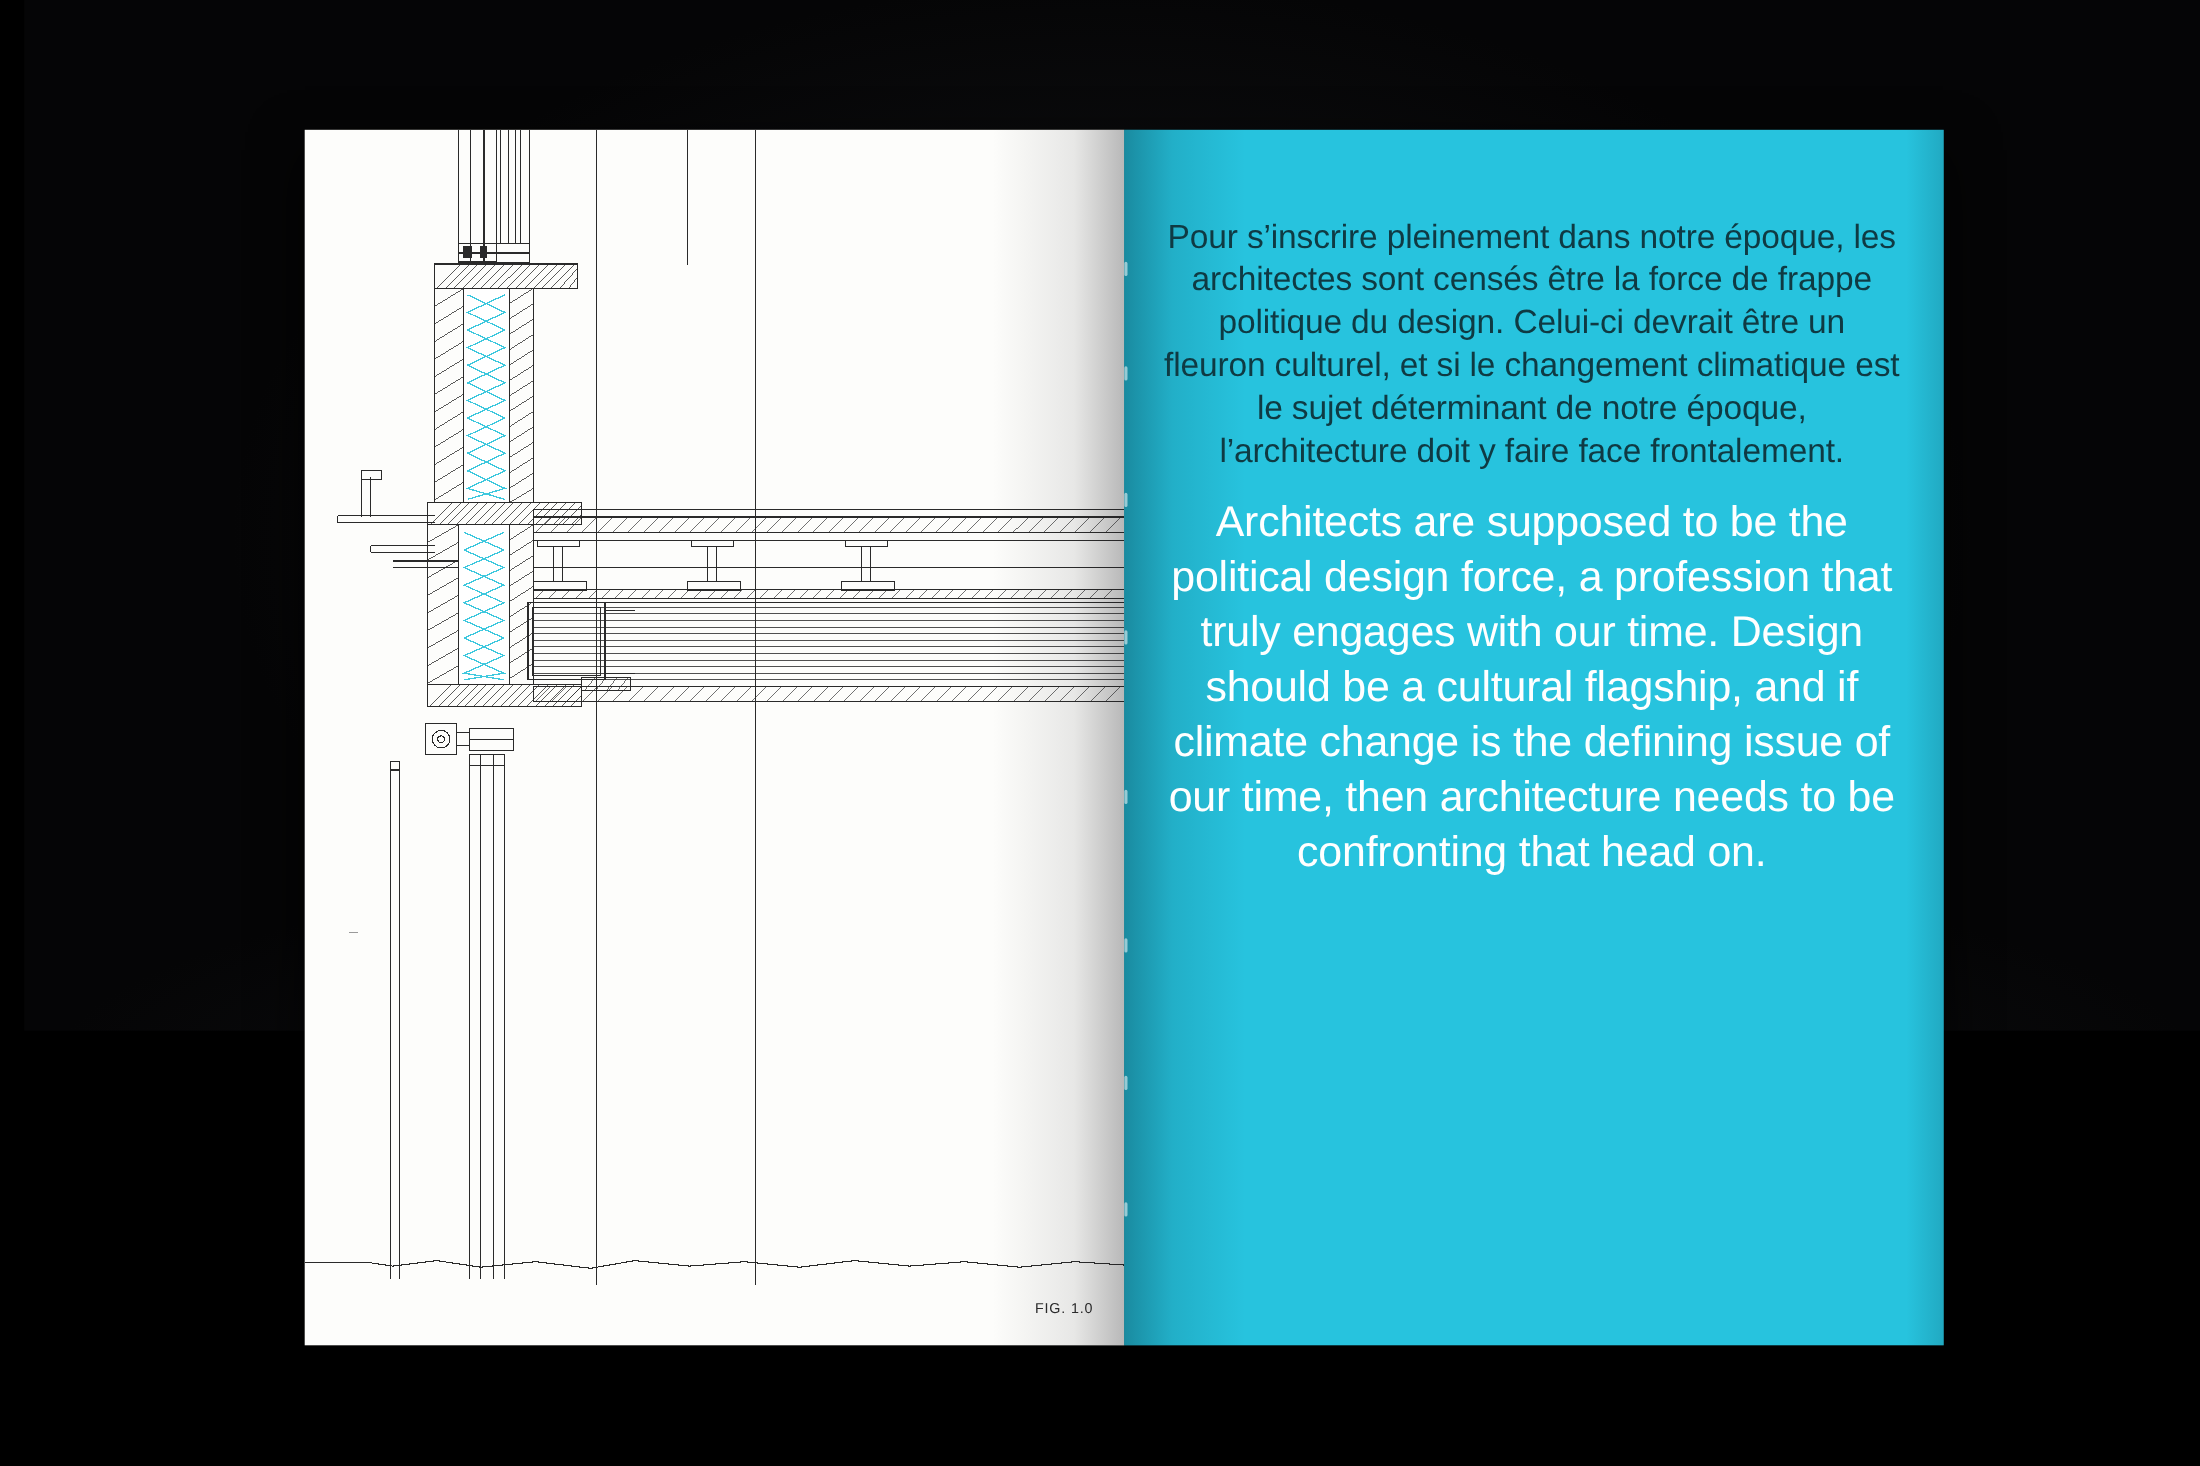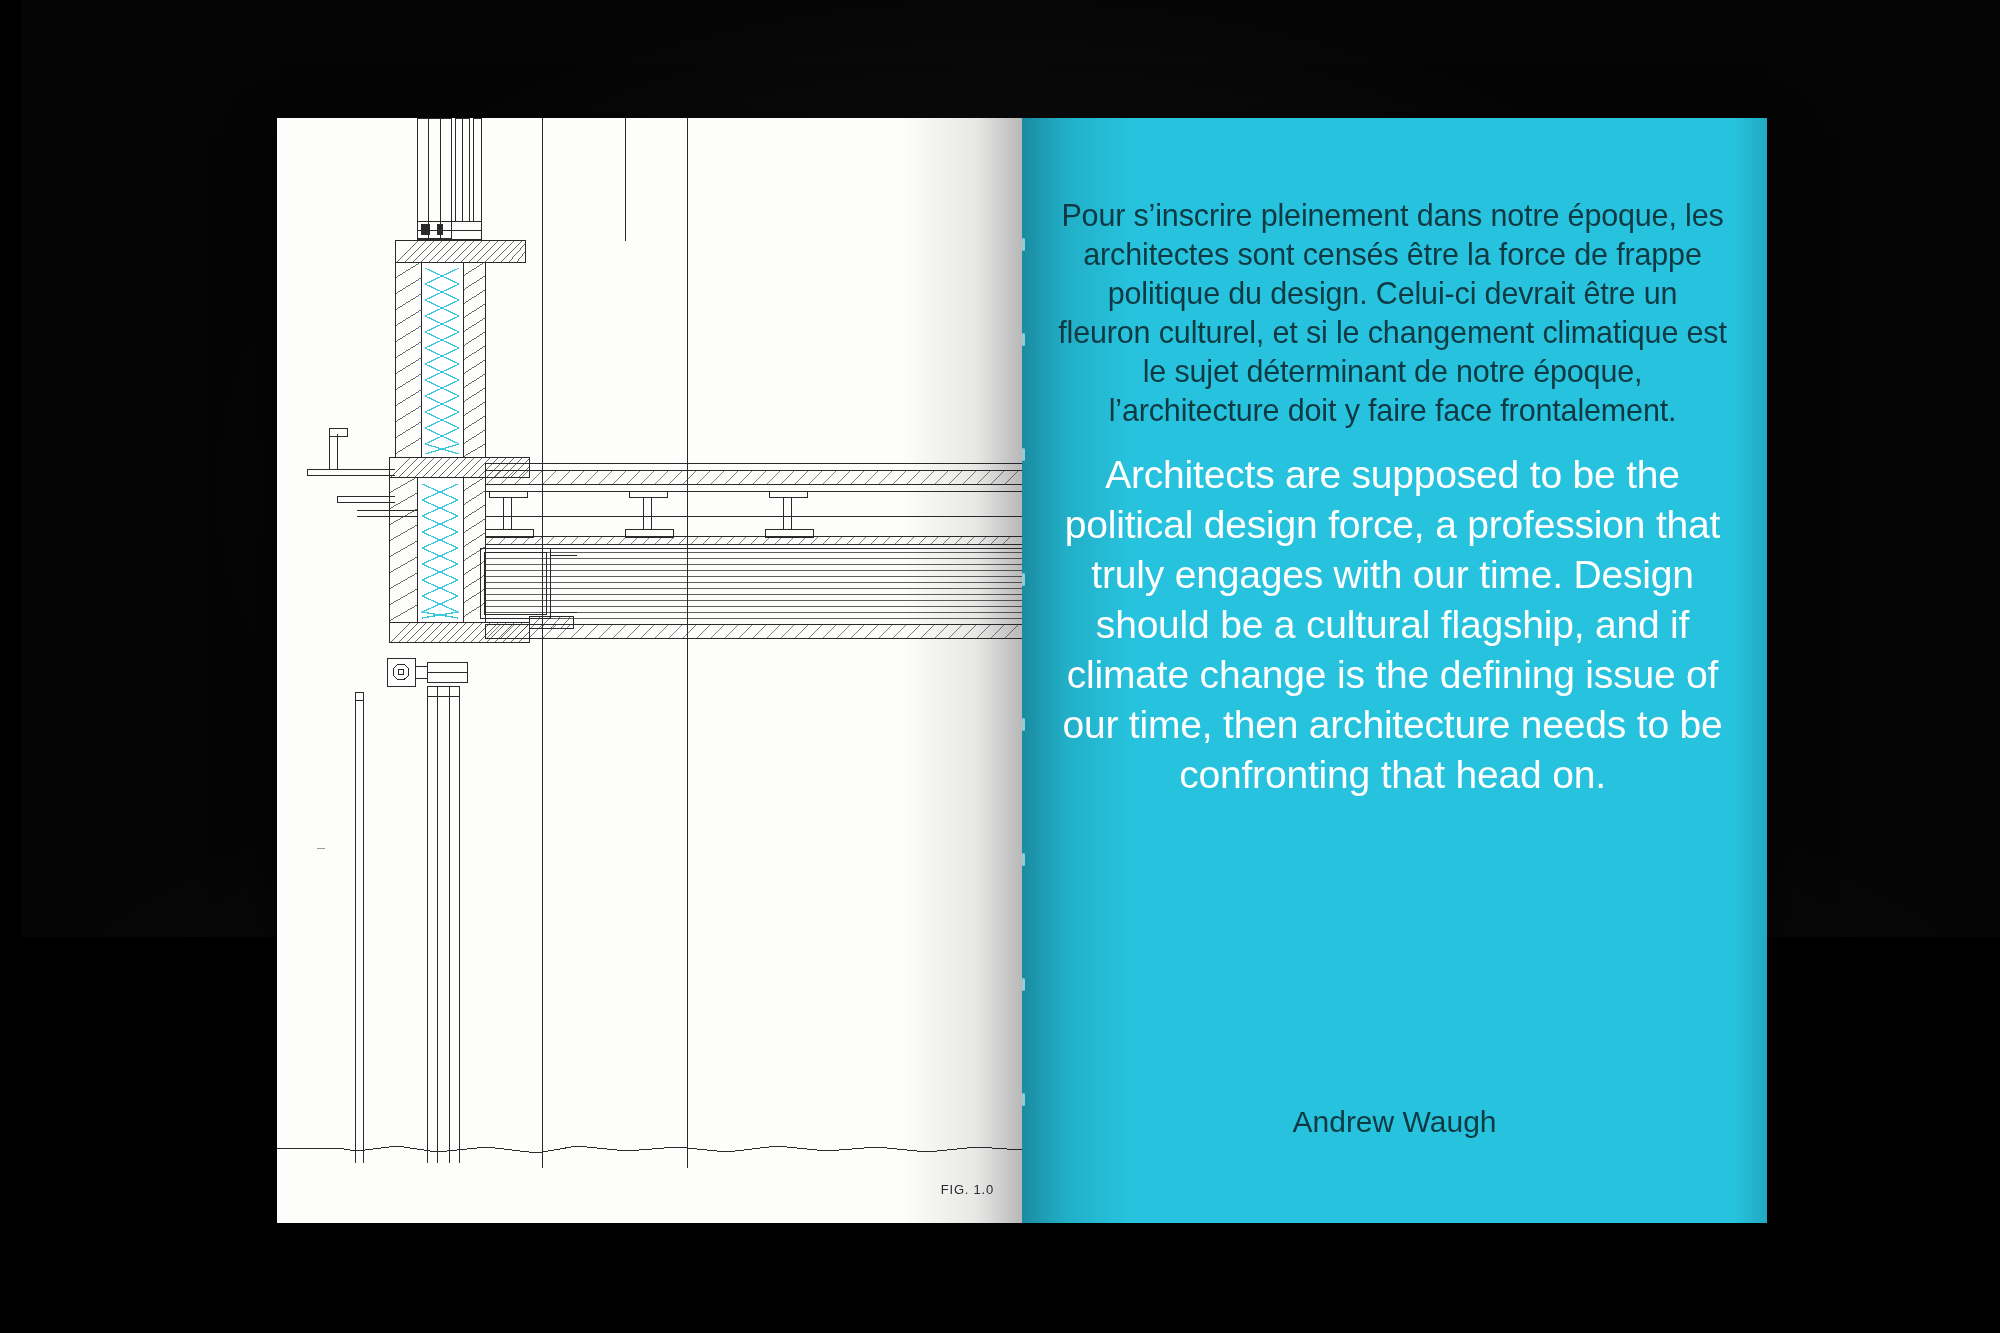--- a/index.html
+++ b/index.html
@@ -542,17 +542,16 @@
       <div class="stitch" style="top:600px;"></div>
       <div class="stitch" style="top:735px;"></div>
       <div class="stitch" style="top:860px;"></div>
       <div class="stitch" style="top:975px;"></div>
 
       <div class="quote-block">
         <p class="quote-fr">Pour s’inscrire pleinement dans notre époque, les architectes sont censés être la force de frappe politique du design. Celui-ci devrait être un fleuron culturel, et si le changement climatique est le sujet déterminant de notre époque, l’architecture doit y faire face frontalement.</p>
         <p class="quote-en">Architects are supposed to be the political design force, a profession that truly engages with our time. Design should be a cultural flagship, and if climate change is the defining issue of our time, then architecture needs to be confronting that head on.</p>
       </div>
 
-      <div class="attribution">Andrew Waugh</div>
     </div>
 
   </div>
 </div>
 
 </body></html>

